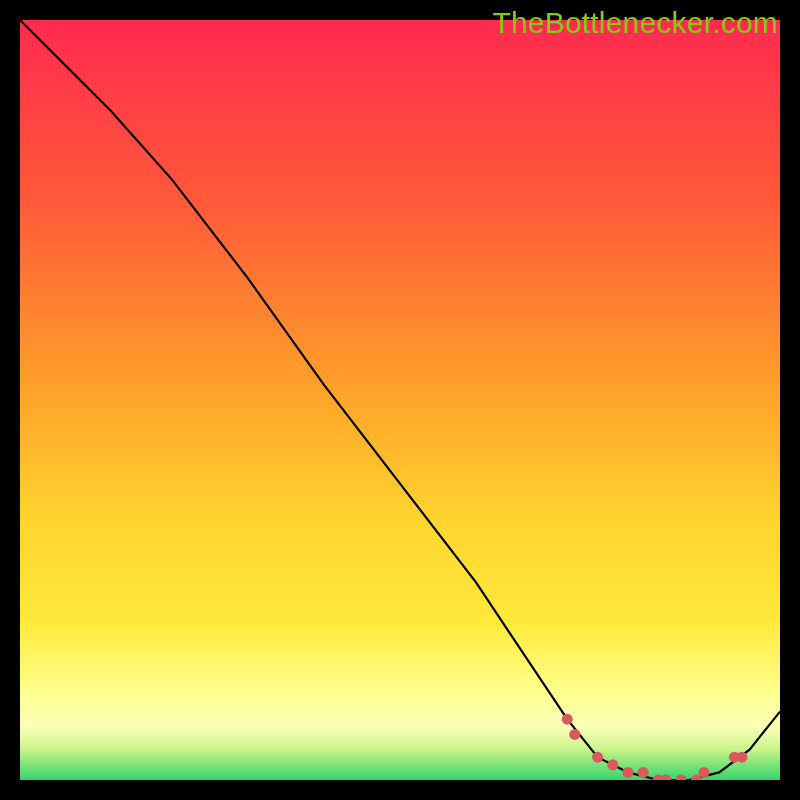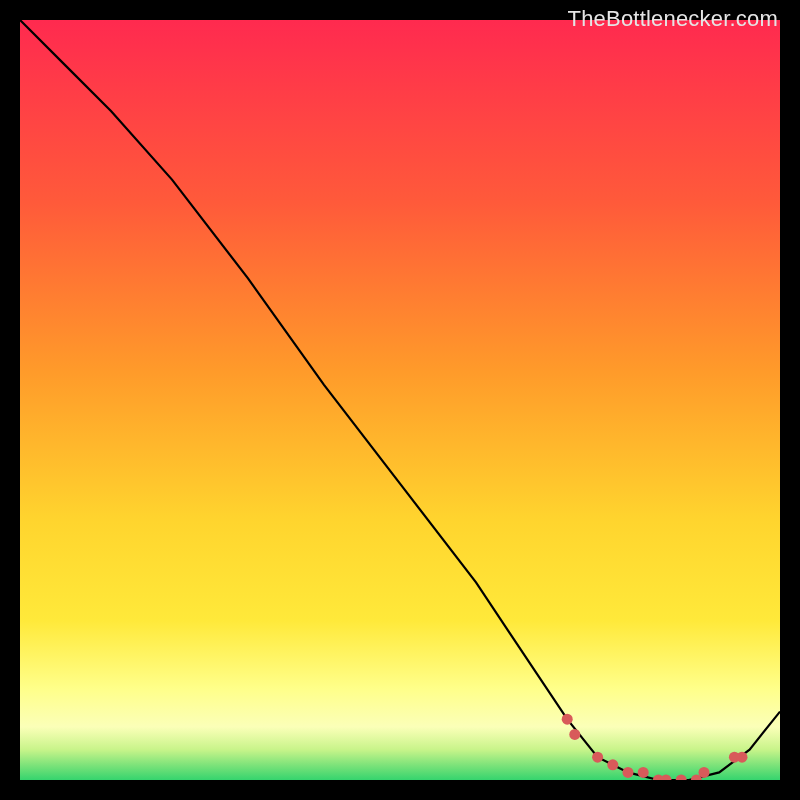--- a/index.html
+++ b/index.html
@@ -23,22 +23,22 @@
     position: absolute;
     left: 0;
     top: 0;
     width: 100%;
     height: 100%;
   }
   .watermark {
     position: absolute;
     top: 6px;
     right: 22px;
-    color: #e5e5e5;
-    font-size: 22px;
+    color: #84cc16;
+    font-size: 30px;
     font-weight: 500;
     letter-spacing: 0.2px;
   }
   svg.curve {
     position: absolute;
     left: 0;
     top: 0;
     width: 100%;
     height: 100%;
     pointer-events: none;

